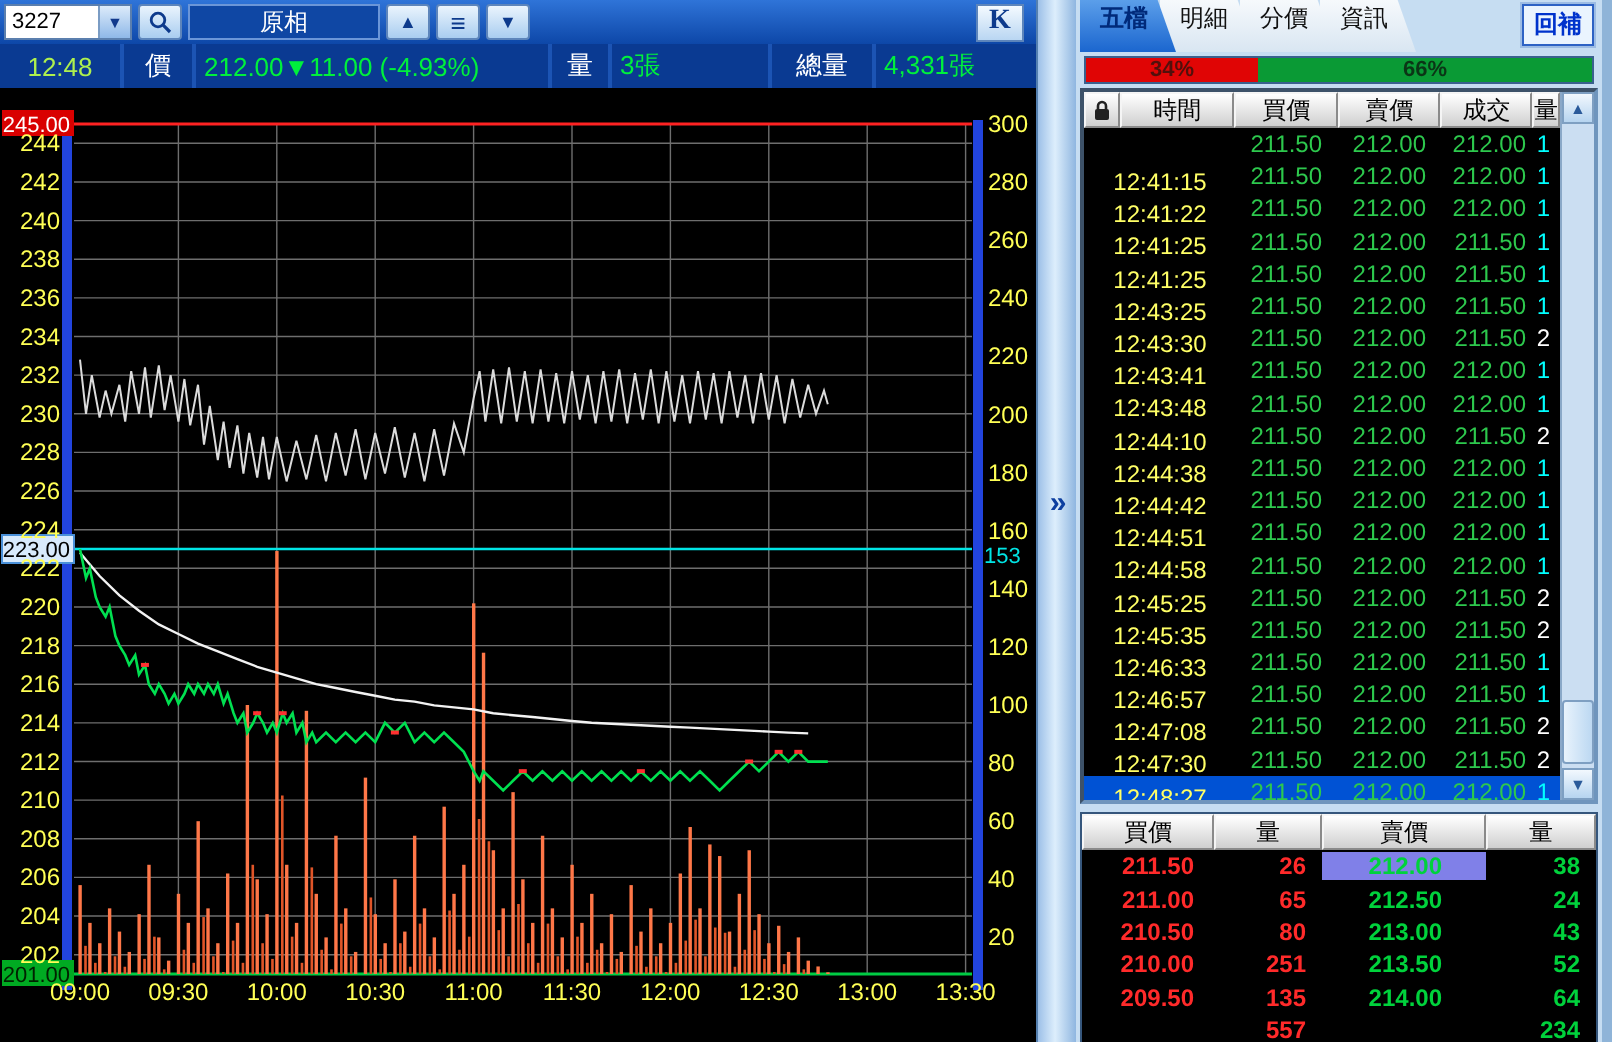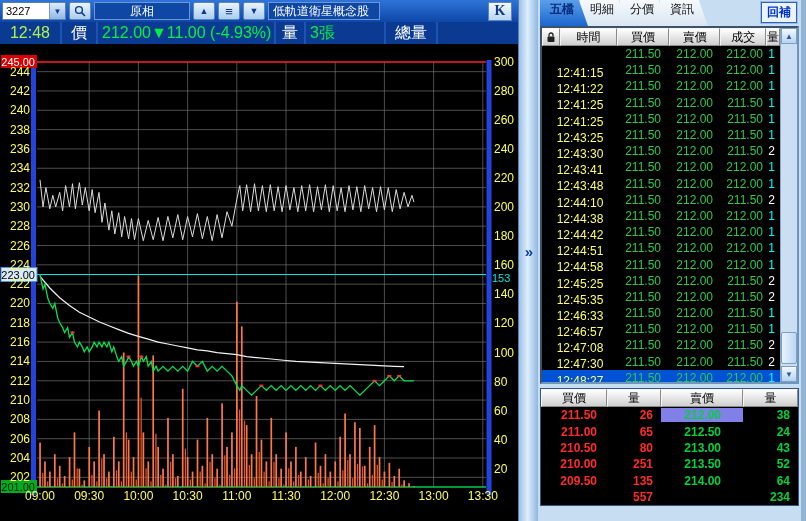--- a/index.html
+++ b/index.html
@@ -8,21 +8,21 @@
   #left{position:absolute;left:0;top:0;width:518px;height:521px;border-radius:11px;}
   #toolbar{height:22px;background:linear-gradient(#2f74d8,#0d47a8);display:flex;align-items:center;gap:3px;padding:0 2px;box-sizing:border-box;}
   .combo{width:64px;height:18px;background:#fff;border:1px solid #5b7fae;display:flex;box-sizing:border-box;}
   .combo-text{flex:1;font-size:11px;line-height:16px;padding-left:3px;color:#000;}
   .combo-btn{width:15px;background:linear-gradient(#dcebfa,#8fb8e8);border-left:1px solid #7a9cc4;display:flex;align-items:center;justify-content:center;font-size:8px;color:#123a8c;}
   .tbtn{width:22px;height:18px;background:linear-gradient(#eaf4fd,#a9cdf0);border:1px solid #5d85bb;border-radius:2px;display:flex;align-items:center;justify-content:center;font-size:9px;color:#0d3a8c;box-sizing:border-box;}
   .field{height:18px;background:#0f47a4;border:1px solid #6b96d8;color:#fff;font-size:12px;display:flex;align-items:center;justify-content:center;box-sizing:border-box;}
   #name-field{width:96px;}
   #concept-field{width:112px;justify-content:flex-start;padding-left:4px;}
   #k-btn{width:24px;height:19px;background:linear-gradient(#f4faff,#b9d6f2);border:1px solid #5d85bb;color:#0d3a8c;font-family:"Liberation Serif",serif;font-weight:bold;font-size:14px;display:flex;align-items:center;justify-content:center;margin-left:auto;margin-right:4px;box-sizing:border-box;}
-  #info-row{height:22px;background:#0a3a92;display:flex;font-size:16px;}
+  #info-row{height:22px;background:#0a3a92;display:flex;font-size:13px;}
   .icell{display:flex;align-items:center;justify-content:center;border-right:2px solid #1c54b4;box-sizing:border-box;height:100%;}
   .ilabel{color:#ffffff;}
   .ivalue{color:#00f03c;}
   #i-time{width:62px;color:#aef04e;}
   #i-plab{width:36px;}
   #i-price{width:178px;justify-content:flex-start;padding-left:4px;}
   #i-vlab{width:30px;}
   #i-vol{width:80px;justify-content:flex-start;padding-left:4px;}
   #i-tlab{width:52px;}
   #i-total{flex:1;justify-content:flex-start;padding-left:4px;border-right:none;}
@@ -93,30 +93,30 @@
       <div class="field" id="name-field">原相</div>
       <div class="tbtn">
           <span>▲</span>
         </div>
       <div class="tbtn">
           <span style="font-size:13px;">≡</span>
         </div>
       <div class="tbtn">
           <span>▼</span>
         </div>
-      <div class="field" id="concept-field">低軌道衛星概念股</div>
       <div id="k-btn">K</div>
     </div>
     <div id="info-row">
       <div class="icell" id="i-time">12:48</div>
       <div class="icell ilabel" id="i-plab">價</div>
       <div class="icell ivalue" id="i-price">212.00▼11.00 (-4.93%)</div>
       <div class="icell ilabel" id="i-vlab">量</div>
       <div class="icell ivalue" id="i-vol">3張</div>
       <div class="icell ilabel" id="i-tlab">總量</div>
+      <div class="icell ivalue" id="i-total">4,331張</div>
     </div>
     <div id="chart-wrap">
       <svg id="chart-svg" width="518" height="477">
           <g>
             <line x1="37" y1="27.659090909090907" x2="486" y2="27.659090909090907" stroke="#6e6e6e" stroke-width="0.7"></line>
             <line x1="37" y1="46.97727272727273" x2="486" y2="46.97727272727273" stroke="#6e6e6e" stroke-width="0.7"></line>
             <line x1="37" y1="66.29545454545455" x2="486" y2="66.29545454545455" stroke="#6e6e6e" stroke-width="0.7"></line>
             <line x1="37" y1="85.61363636363636" x2="486" y2="85.61363636363636" stroke="#6e6e6e" stroke-width="0.7"></line>
             <line x1="37" y1="104.93181818181819" x2="486" y2="104.93181818181819" stroke="#6e6e6e" stroke-width="0.7"></line>
             <line x1="37" y1="124.25" x2="486" y2="124.25" stroke="#6e6e6e" stroke-width="0.7"></line>
@@ -404,20 +404,24 @@
   <div id="right">
     <div id="tabs-row">
       <div id="tabs-container" style="display:flex;align-items:flex-end;">
           <div class="tab active">五檔</div>
           <div class="tab">明細</div>
           <div class="tab">分價</div>
           <div class="tab">資訊</div>
         </div>
       <div id="recover-btn">回補</div>
     </div>
+    <div id="pct-bar">
+      <div id="pct-sell" style="width: 34%;">34%</div>
+      <div id="pct-buy" style="width: 66%;">66%</div>
+    </div>
 
     <div id="trades">
       <div id="trades-inner">
         <div id="trades-header">
           <div class="th th-lock">
             <svg class="icon-svg" width="10" height="11" viewBox="0 0 10 11">
                 <rect x="1.5" y="4.5" width="7" height="5.5" rx="1" fill="#222"></rect>
                 <path d="M3 4.5 V3 a2 2 0 0 1 4 0 V4.5" fill="none" stroke="#222" stroke-width="1.3"></path>
               </svg>
           </div>

